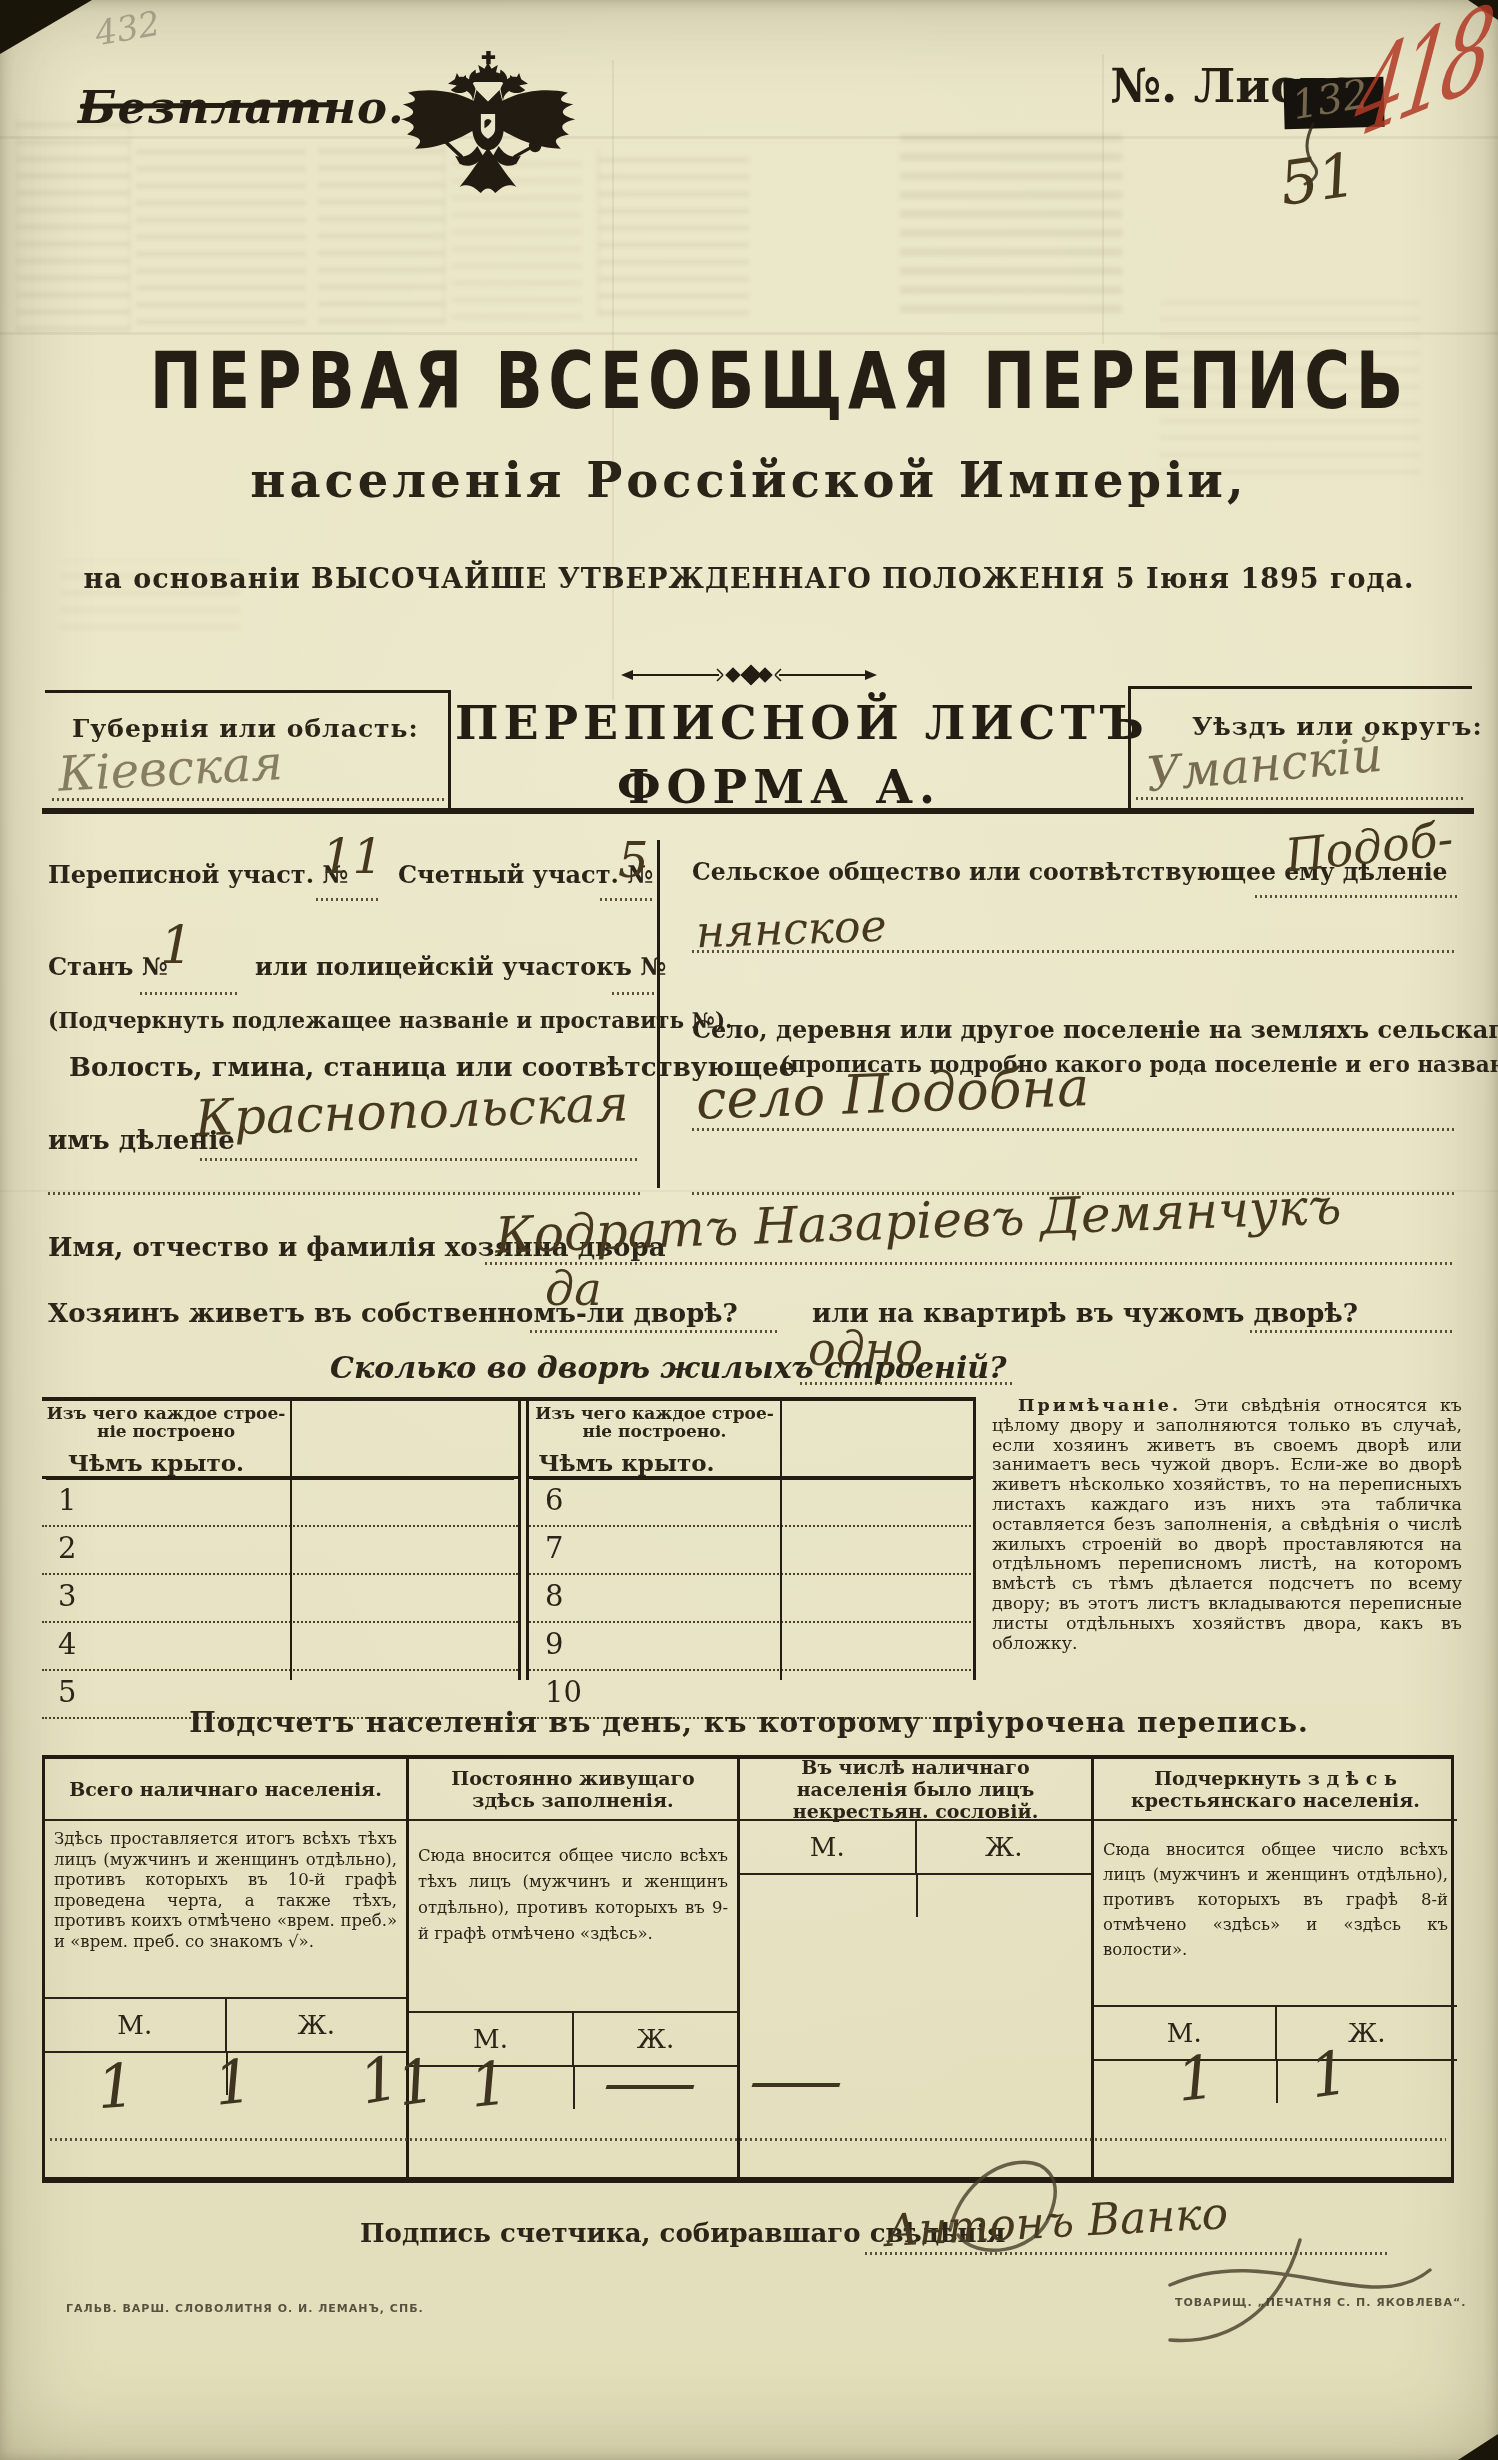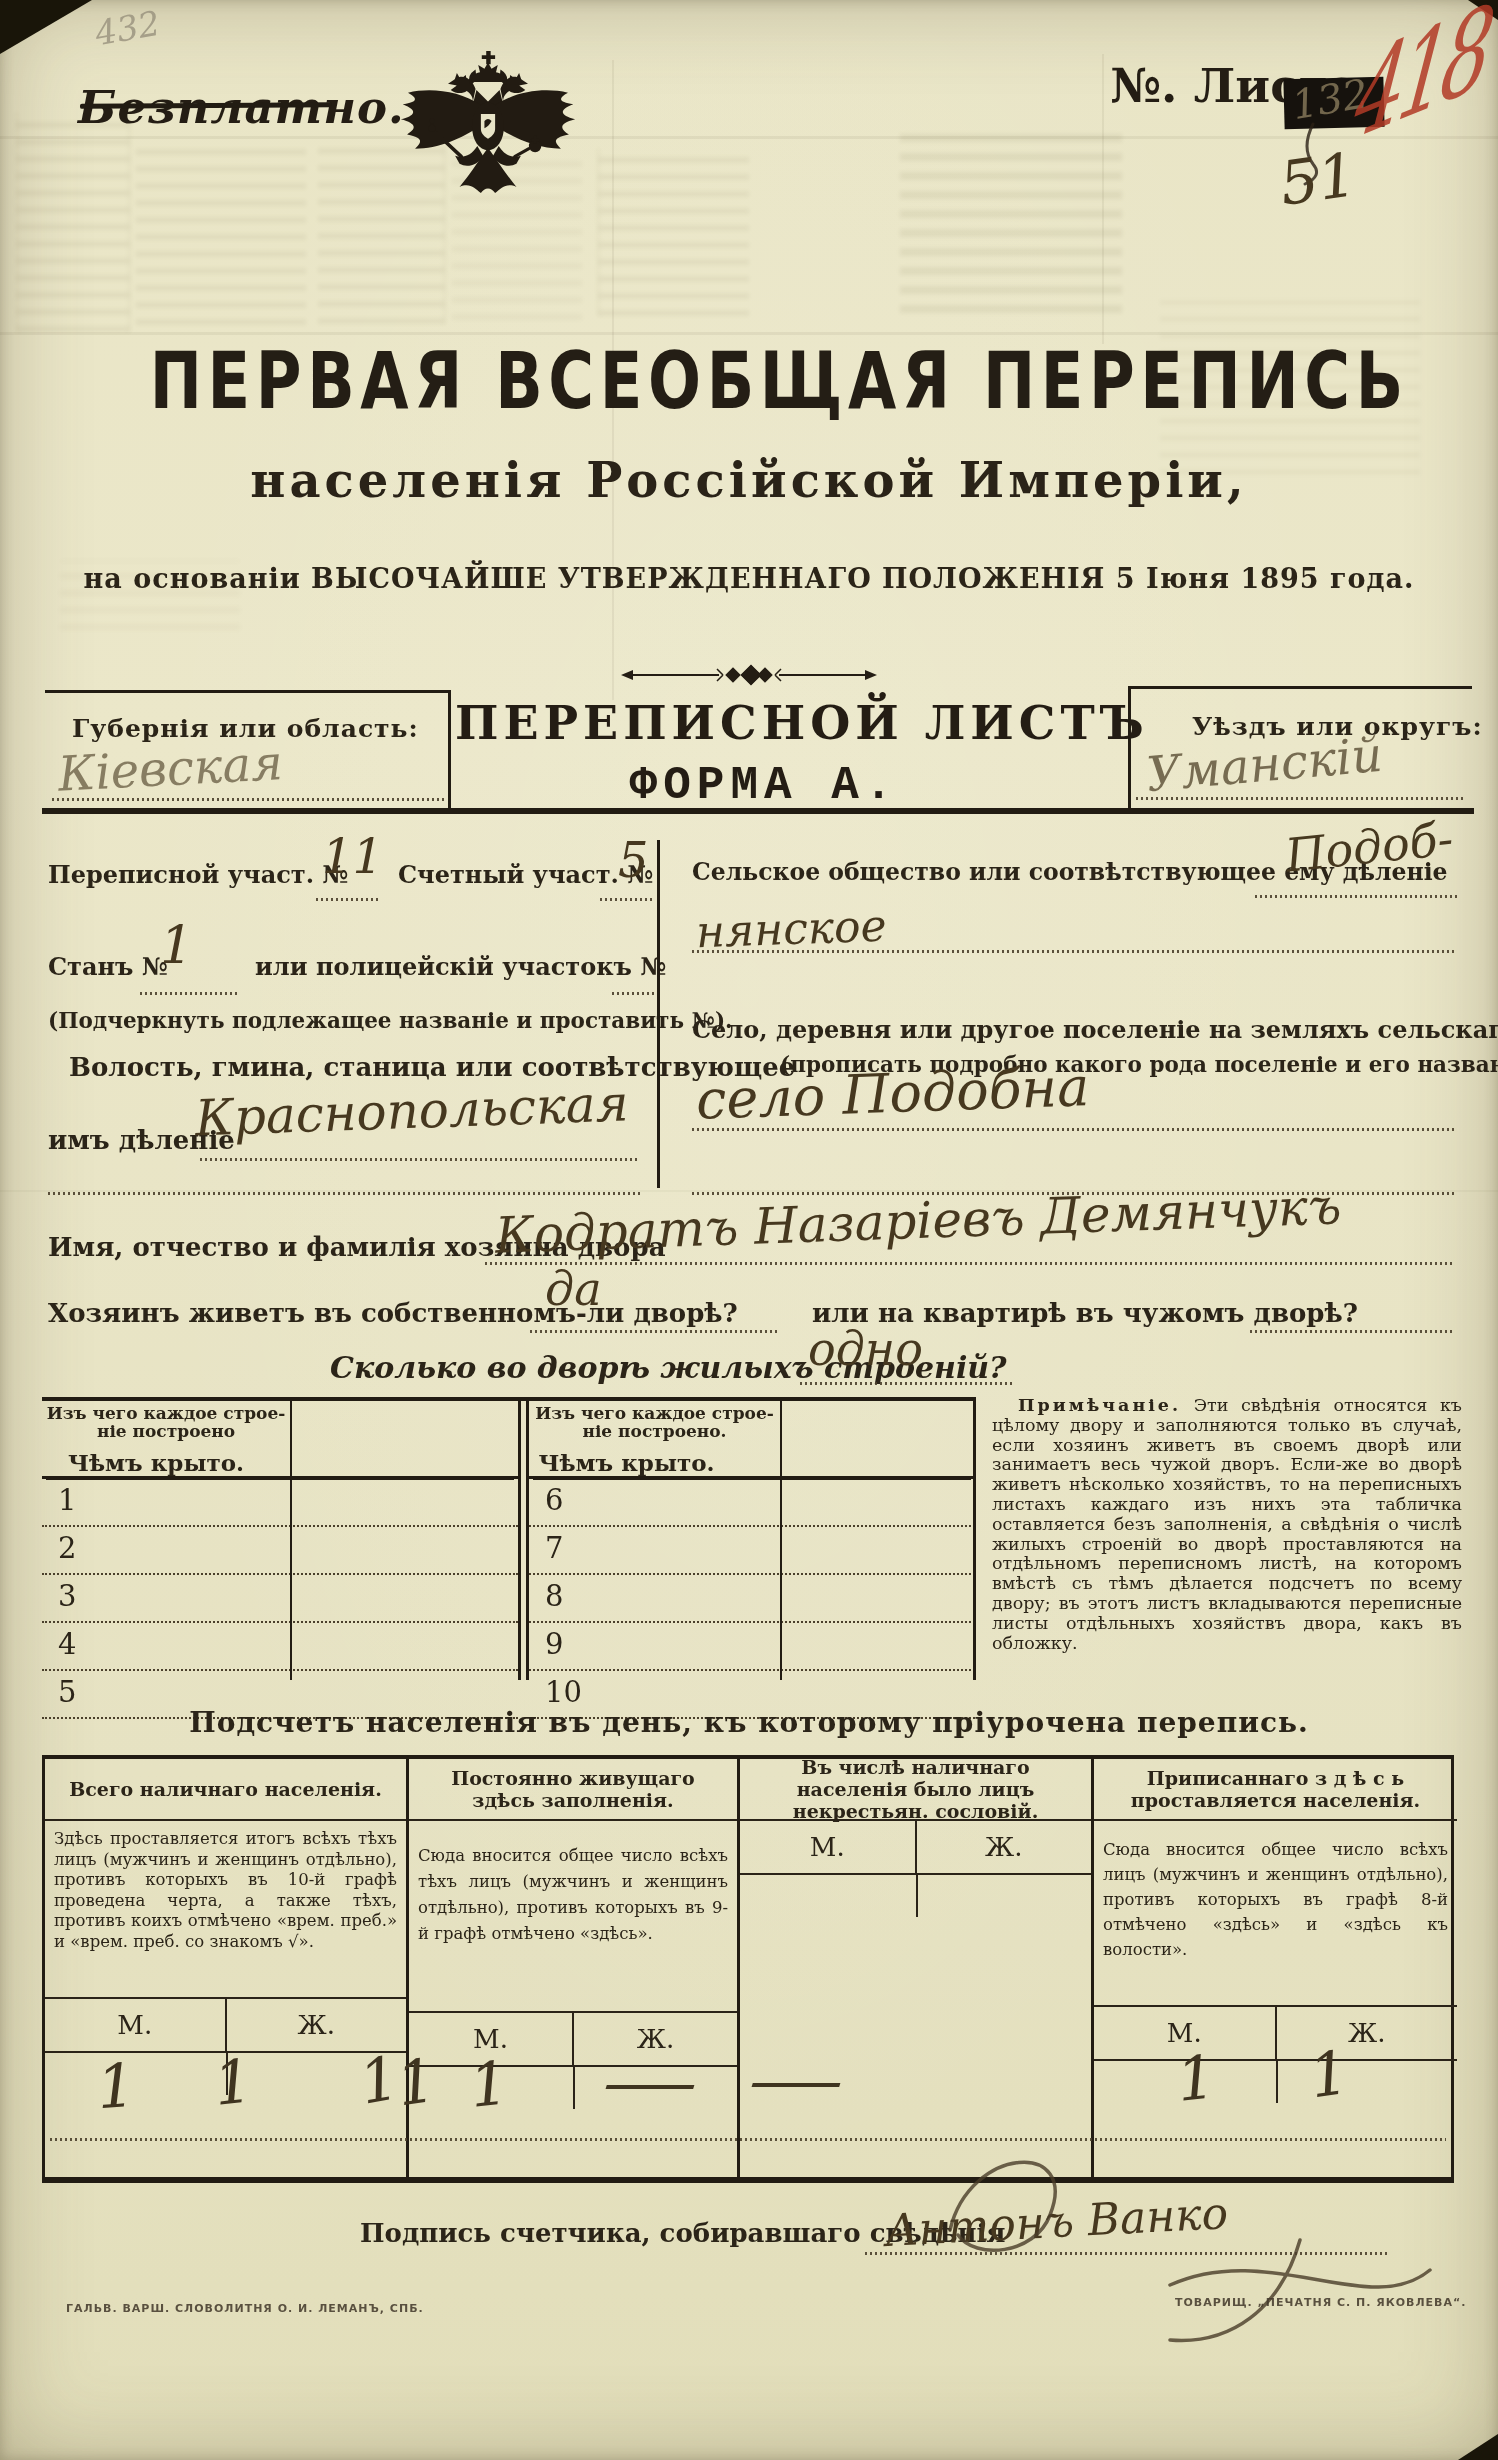--- a/index.html
+++ b/index.html
@@ -113,21 +113,21 @@
     </g>
   </svg>
 
   <div class="ln" style="left:45px;top:690px;width:406px;height:3px;"></div>
   <div class="ln" style="left:448px;top:690px;width:3px;height:122px;"></div>
   <div class="t b" style="left:72px;top:714px;font-size:25px;letter-spacing:1px;">Губернія или область:</div>
   <div class="hw" style="left:58px;top:740px;font-size:48px;transform:rotate(-3deg);opacity:.6;">Кіевская</div>
   <div class="dots" style="left:52px;top:798px;width:392px;"></div>
 
   <div class="t b" style="left:455px;top:696px;width:670px;text-align:center;font-size:46px;letter-spacing:5px;color:#241d14;">ПЕРЕПИСНОЙ ЛИСТЪ</div>
-  <div class="t b" style="left:429px;top:760px;width:670px;text-align:center;font-size:46px;letter-spacing:6px;color:#241d14;font-family:Liberation Mono, monospace;">ФОРМА А.</div>
+  <div class="t b" style="left:444px;top:760px;width:670px;text-align:center;font-size:46px;letter-spacing:6px;color:#241d14;">ФОРМА А.</div>
 
   <div class="ln" style="left:1128px;top:686px;width:344px;height:3px;"></div>
   <div class="ln" style="left:1128px;top:686px;width:3px;height:124px;"></div>
   <div class="t b" style="left:1192px;top:712px;font-size:25px;letter-spacing:1px;">Уѣздъ или округъ:</div>
   <div class="hw" style="left:1146px;top:736px;font-size:48px;transform:rotate(-5deg);opacity:.7;">Уманскій</div>
   <div class="dots" style="left:1136px;top:797px;width:330px;"></div>
 
   <div class="ln" style="left:42px;top:808px;width:1432px;height:6px;"></div>
 
   <div class="t b" style="left:48px;top:860px;font-size:24px;">Переписной участ. №</div>
@@ -268,21 +268,21 @@
         <div class="gh">Въ числѣ наличнаго населенія было лицъ некрестьян. сословій.</div>
         <div class="gmj" style="border-bottom:0;">
           <div>М.</div>
           <div>Ж.</div>
         </div>
         <div class="gdata">
             <div class="tick"></div>
           </div>
       </div>
       <div>
-        <div class="gh">Приписаннаго з д ѣ с ь проставляется населенія.</div>
+        <div class="gh">Подчеркнуть з д ѣ с ь крестьянскаго населенія.</div>
         <div class="gd" style="padding-top:16px;line-height:25px;">Сюда вносится общее число всѣхъ лицъ (мужчинъ и женщинъ отдѣльно), противъ которыхъ въ графѣ 8-й отмѣчено «здѣсь» и «здѣсь къ волости».</div>
         <div class="gmj" style="border-bottom:0;">
           <div>М.</div>
           <div>Ж.</div>
         </div>
         <div class="gdata">
             <div class="tick"></div>
           </div>
       </div>
     </div>

